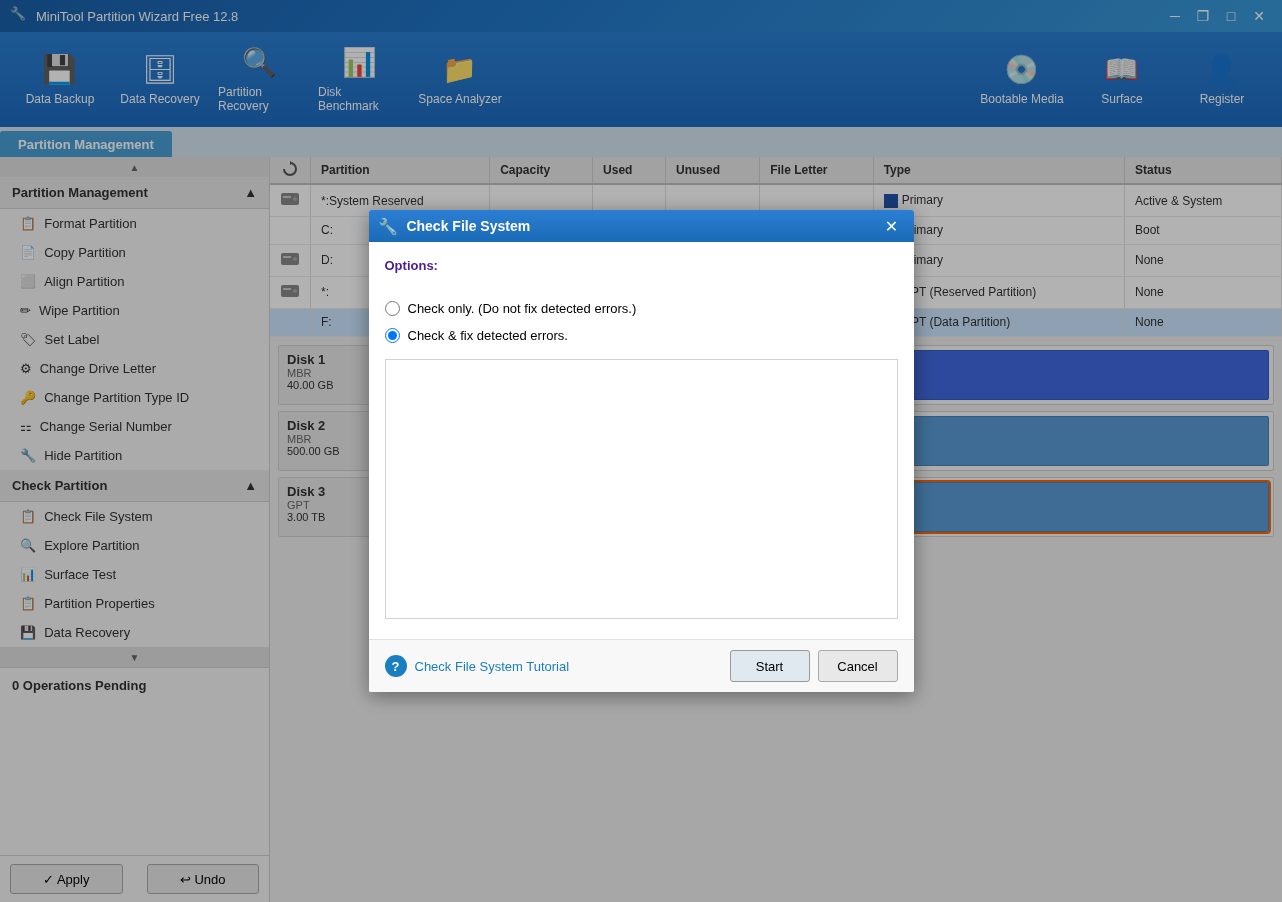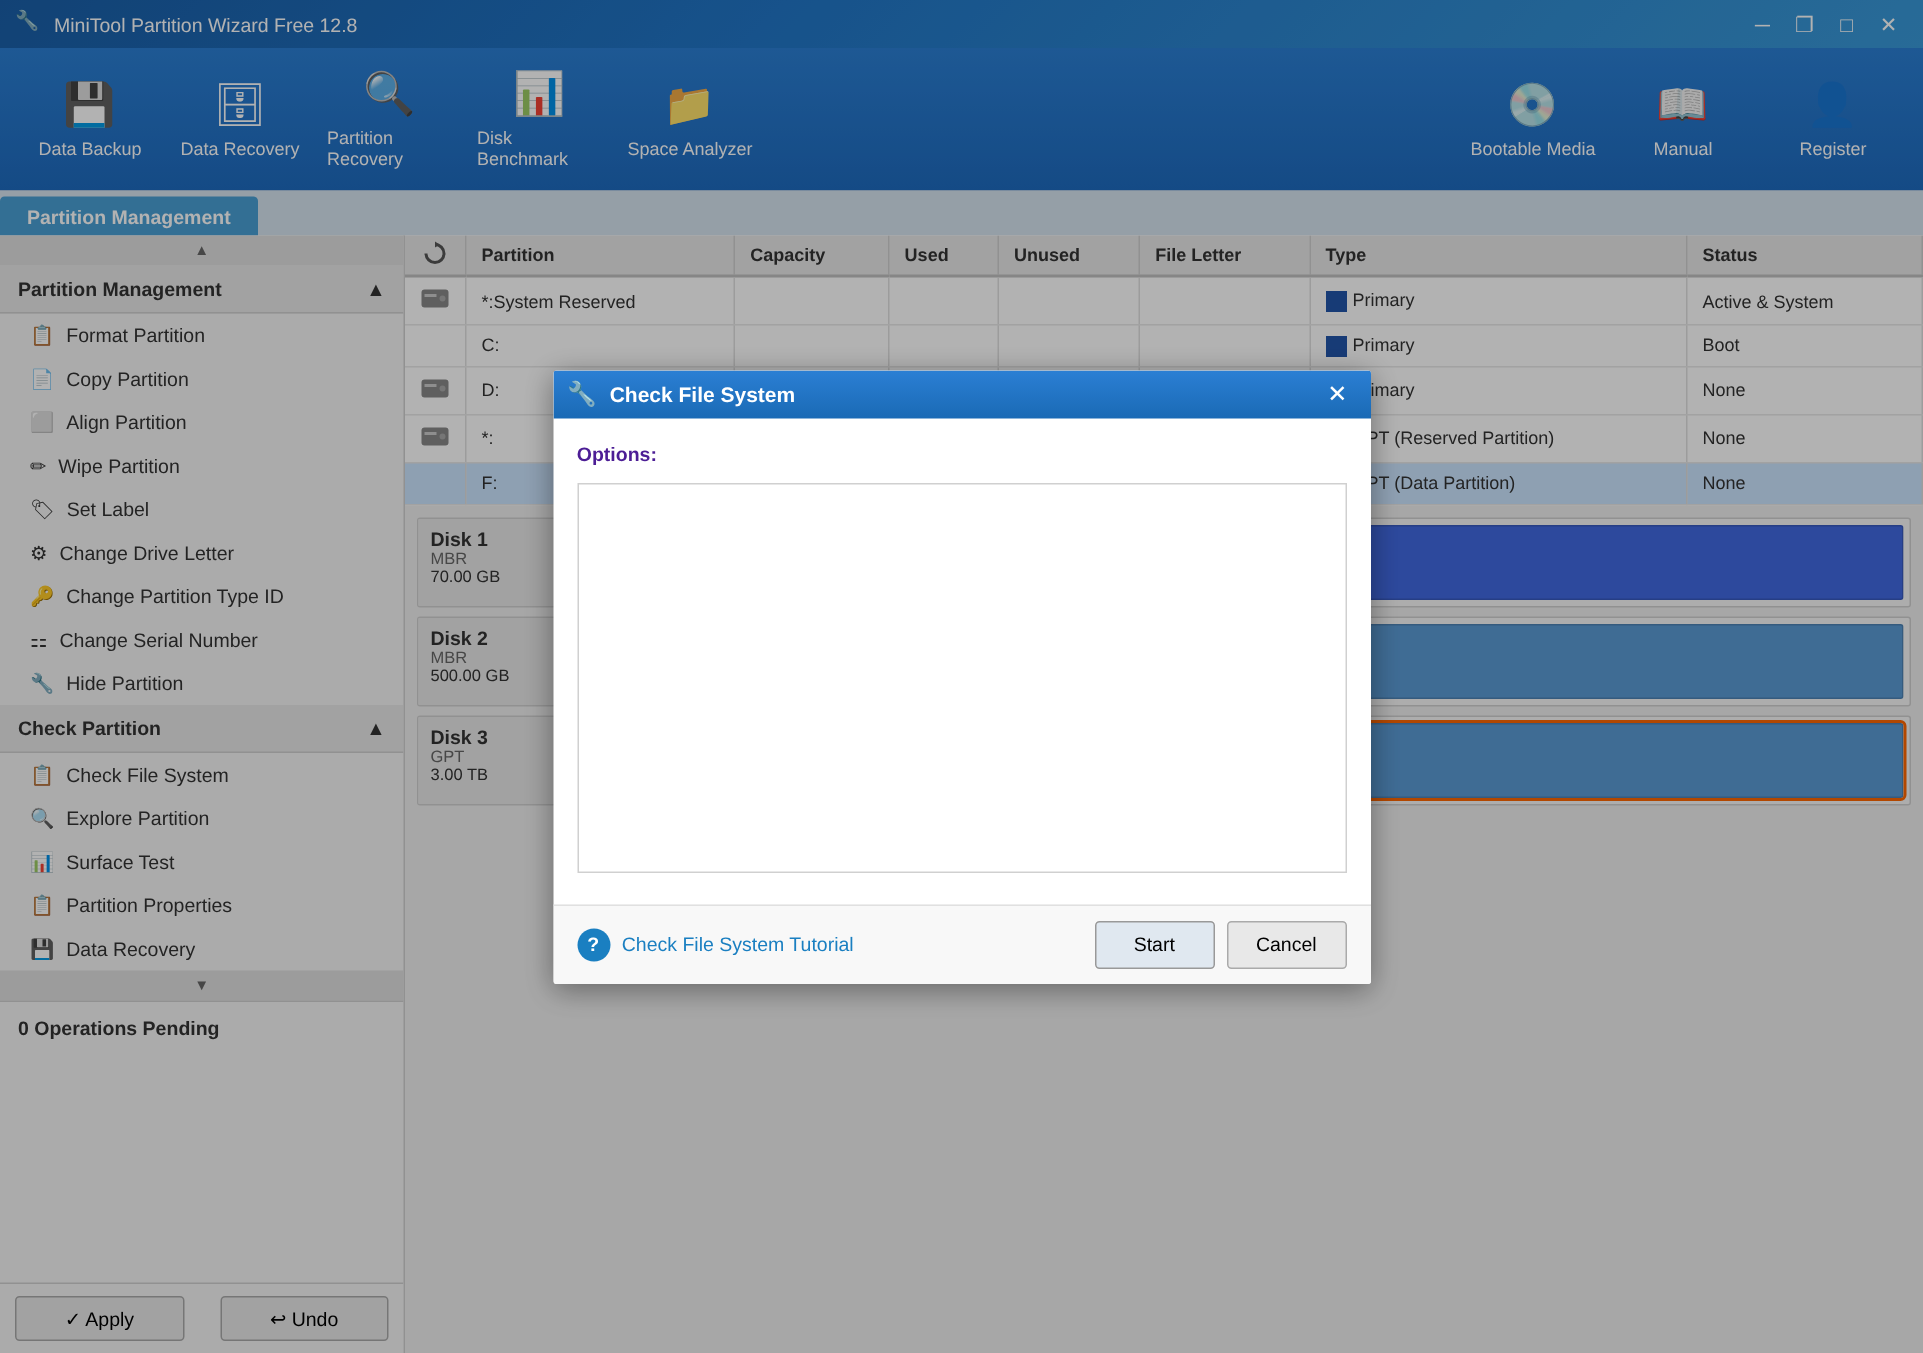--- a/index.html
+++ b/index.html
@@ -231,21 +231,21 @@
     <span>Space Analyzer</span>
   </div>
   <div class="toolbar-spacer"></div>
   <div class="toolbar-right">
     <div class="toolbar-item">
       <span class="toolbar-icon">💿</span>
       <span>Bootable Media</span>
     </div>
     <div class="toolbar-item">
       <span class="toolbar-icon">📖</span>
-      <span>Manual</span>
+      <span>Surface</span>
     </div>
     <div class="toolbar-item">
       <span class="toolbar-icon">👤</span>
       <span>Register</span>
     </div>
   </div>
 </div>
 
 <div class="tab-bar">
   <div class="tab">
@@ -429,21 +429,21 @@
         </tbody>
       </table>
     </div>
 
     <div class="disk-area">
 
       <div class="disk-row">
         <div class="disk-info">
           <div class="disk-info-name">Disk 1</div>
           <div class="disk-info-type">MBR</div>
-          <div class="disk-info-size">70.00 GB</div>
+          <div class="disk-info-size">40.00 GB</div>
         </div>
         <div class="disk-partitions">
           <div class="disk-part system" style="width:5%">
             <div class="disk-part-label">D:</div>
           </div>
           <div class="disk-part boot" style="width:8%">
             <div class="disk-part-label"></div>
             <div class="disk-part-sub">349 MB (Us...</div>
           </div>
           <div class="disk-part data-blue fill">
@@ -491,20 +491,30 @@
 
 <div class="overlay">
   <div class="dialog">
     <div class="dialog-title-bar">
       <span class="dialog-title-icon">🔧</span>
       <span class="dialog-title-text">Check File System</span>
       <button class="dialog-close">✕</button>
     </div>
     <div class="dialog-body">
       <div class="dialog-options">Options:</div>
+      <div class="dialog-radio-group">
+        <label class="dialog-radio">
+          <input type="radio" name="check-option" style="">
+          <span>Check only. (Do not fix detected errors.)</span>
+        </label>
+        <label class="dialog-radio">
+          <input type="radio" name="check-option" checked="" style="">
+          <span>Check &amp; fix detected errors.</span>
+        </label>
+      </div>
       <textarea class="dialog-textarea" readonly="" style=""></textarea>
     </div>
     <div class="dialog-footer">
       <div class="dialog-help">
         <span>?</span>
       </div>
       <a class="dialog-link">Check File System Tutorial</a>
       <button class="dialog-btn primary">Start</button>
       <button class="dialog-btn">Cancel</button>
     </div>

